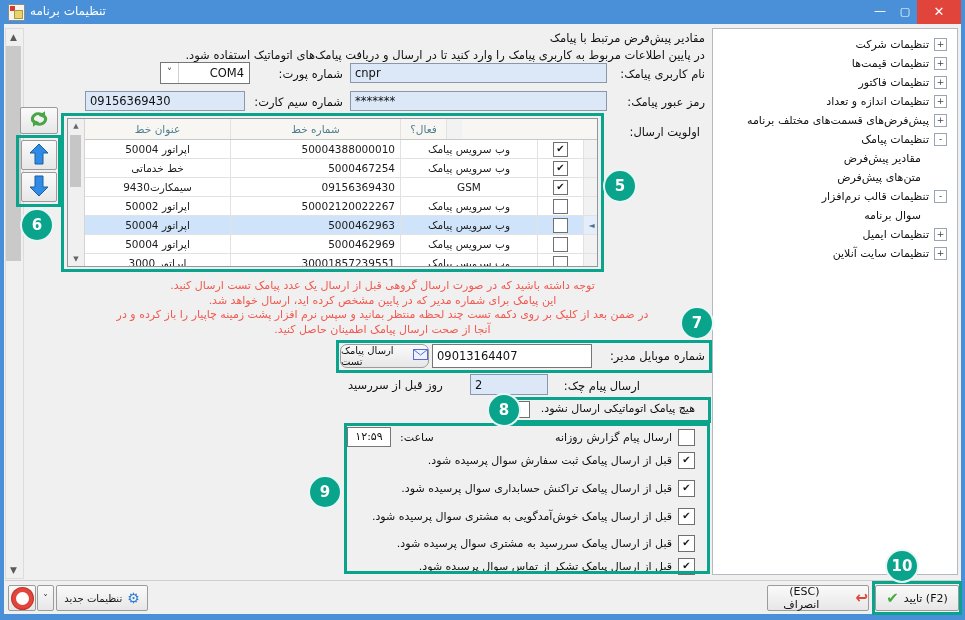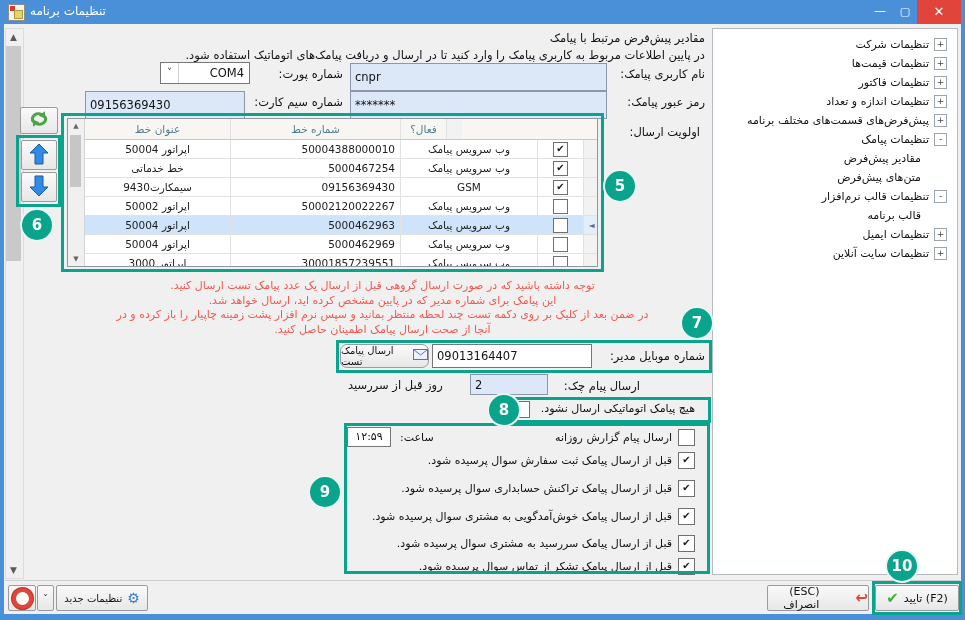--- a/index.html
+++ b/index.html
@@ -26,21 +26,21 @@
   .vscroll .sarr{position:absolute;left:0;width:15px;height:16px;color:#5a5a5a;font-size:9px;text-align:center;line-height:16px;background:#f0f0f0;}
   .vscroll .thumb{position:absolute;left:0;top:17px;width:15px;height:215px;background:#c9c9c9;}
   
   .tree{left:712px;top:28px;width:246px;height:547px;background:#fff;border:1px solid #b5bac1;direction:rtl;padding-top:6px;box-sizing:border-box;}
   .tree-item{display:flex;align-items:center;gap:5px;height:19px;padding-right:10px;font-size:11px;color:#111;}
   .tree-item.child{padding-right:36px;}
   .tw{width:11px;height:11px;border:1px solid #9aa5b1;background:#fff;font-size:9px;line-height:10px;text-align:center;color:#444;flex:0 0 auto;}
   .tl{white-space:nowrap;}
   
   .lbl{direction:rtl;font-size:11.5px;color:#111;white-space:nowrap;}
-  .inp{box-sizing:border-box;height:28px;background:#dce8f8;border:1px solid #8a98ab;font-size:11.5px;
+  .inp{box-sizing:border-box;height:20px;background:#dce8f8;border:1px solid #8a98ab;font-size:11.5px;
        font-family:"DejaVu Sans",sans-serif;padding:2px 4px;color:#111;}
   .inp.white{background:#fff;border-color:#767676;}
   .combo{box-sizing:border-box;display:flex;height:22px;background:#fff;border:1px solid #767676;direction:ltr;}
   .combo .chev{width:17px;border-right:1px solid #d0d0d0;color:#444;font-size:10px;text-align:center;line-height:20px;}
   .combo .cval{flex:1;font-size:11.5px;text-align:right;line-height:20px;padding-right:5px;color:#111;}
   
   .grid{left:67px;top:118px;width:531px;height:149px;background:#fff;border:1px solid #8f979f;box-sizing:border-box;overflow:hidden;display:flex;direction:ltr;}
   .gcol-sb{width:16px;background:#f0f0f0;border-right:1px solid #d4d4d4;position:relative;flex:0 0 auto;}
   .gcol-sb .ar{position:absolute;left:0;width:100%;text-align:center;font-size:7px;color:#666;height:14px;line-height:14px;}
   .gcol-sb .th{position:absolute;left:2px;top:16px;width:11px;height:52px;background:#c6c6c6;}
@@ -128,21 +128,21 @@
       <span class="tl">مقادیر پیش‌فرض</span>
     </div>
     <div class="tree-item child">
       <span class="tl">متن‌های پیش‌فرض</span>
     </div>
     <div class="tree-item">
       <span class="tw">-</span>
       <span class="tl">تنظیمات قالب نرم‌افزار</span>
     </div>
     <div class="tree-item child">
-      <span class="tl">قالب برنامه</span>
+      <span class="tl">سوال برنامه</span>
     </div>
     <div class="tree-item">
       <span class="tw">+</span>
       <span class="tl">تنظیمات ایمیل</span>
     </div>
     <div class="tree-item">
       <span class="tw">+</span>
       <span class="tl">تنظیمات سایت آنلاین</span>
     </div>
   </div>

